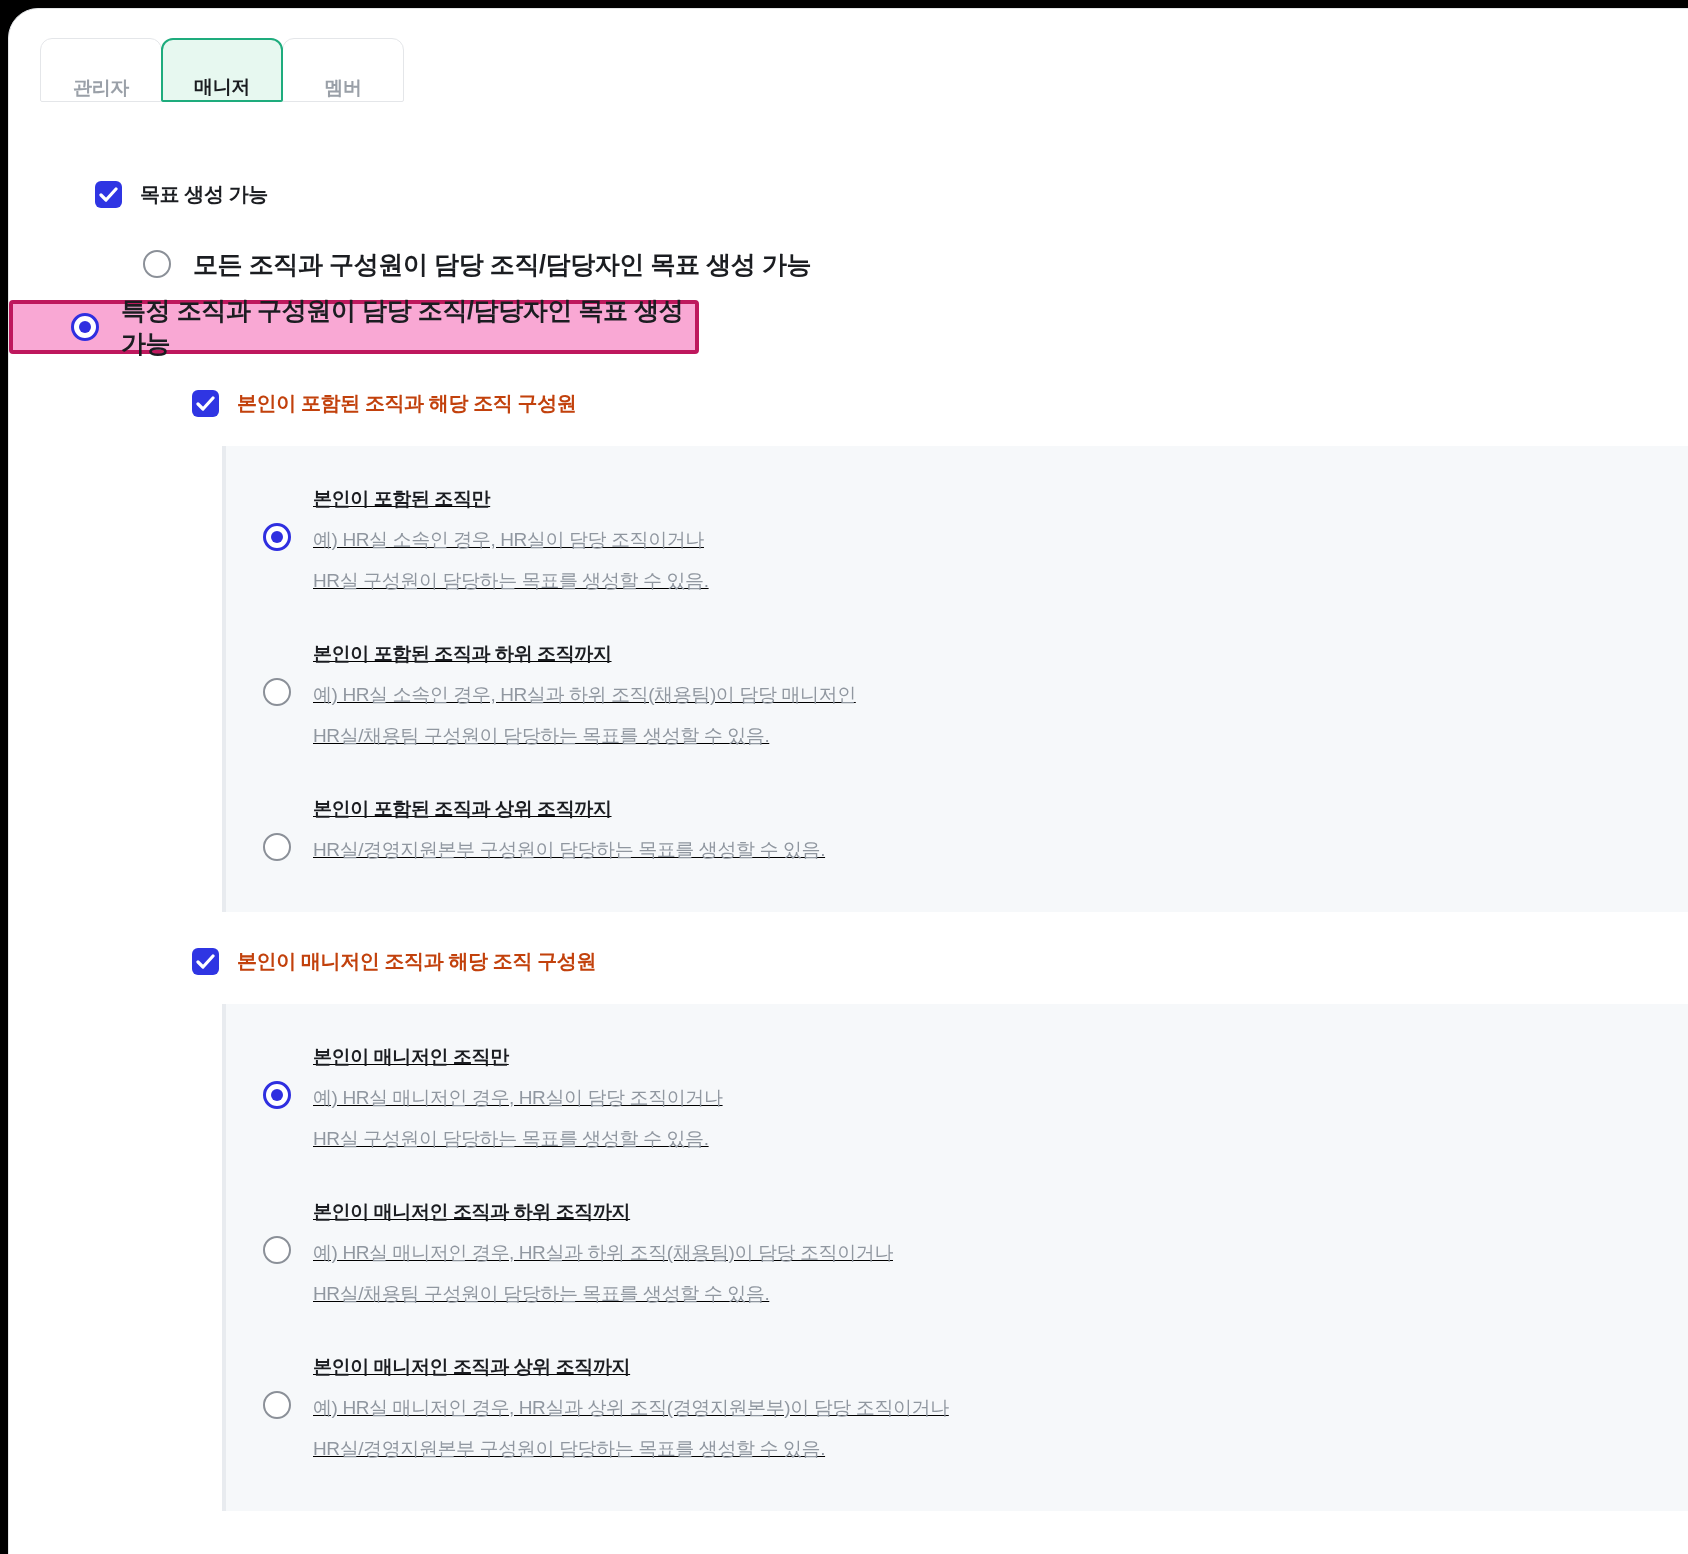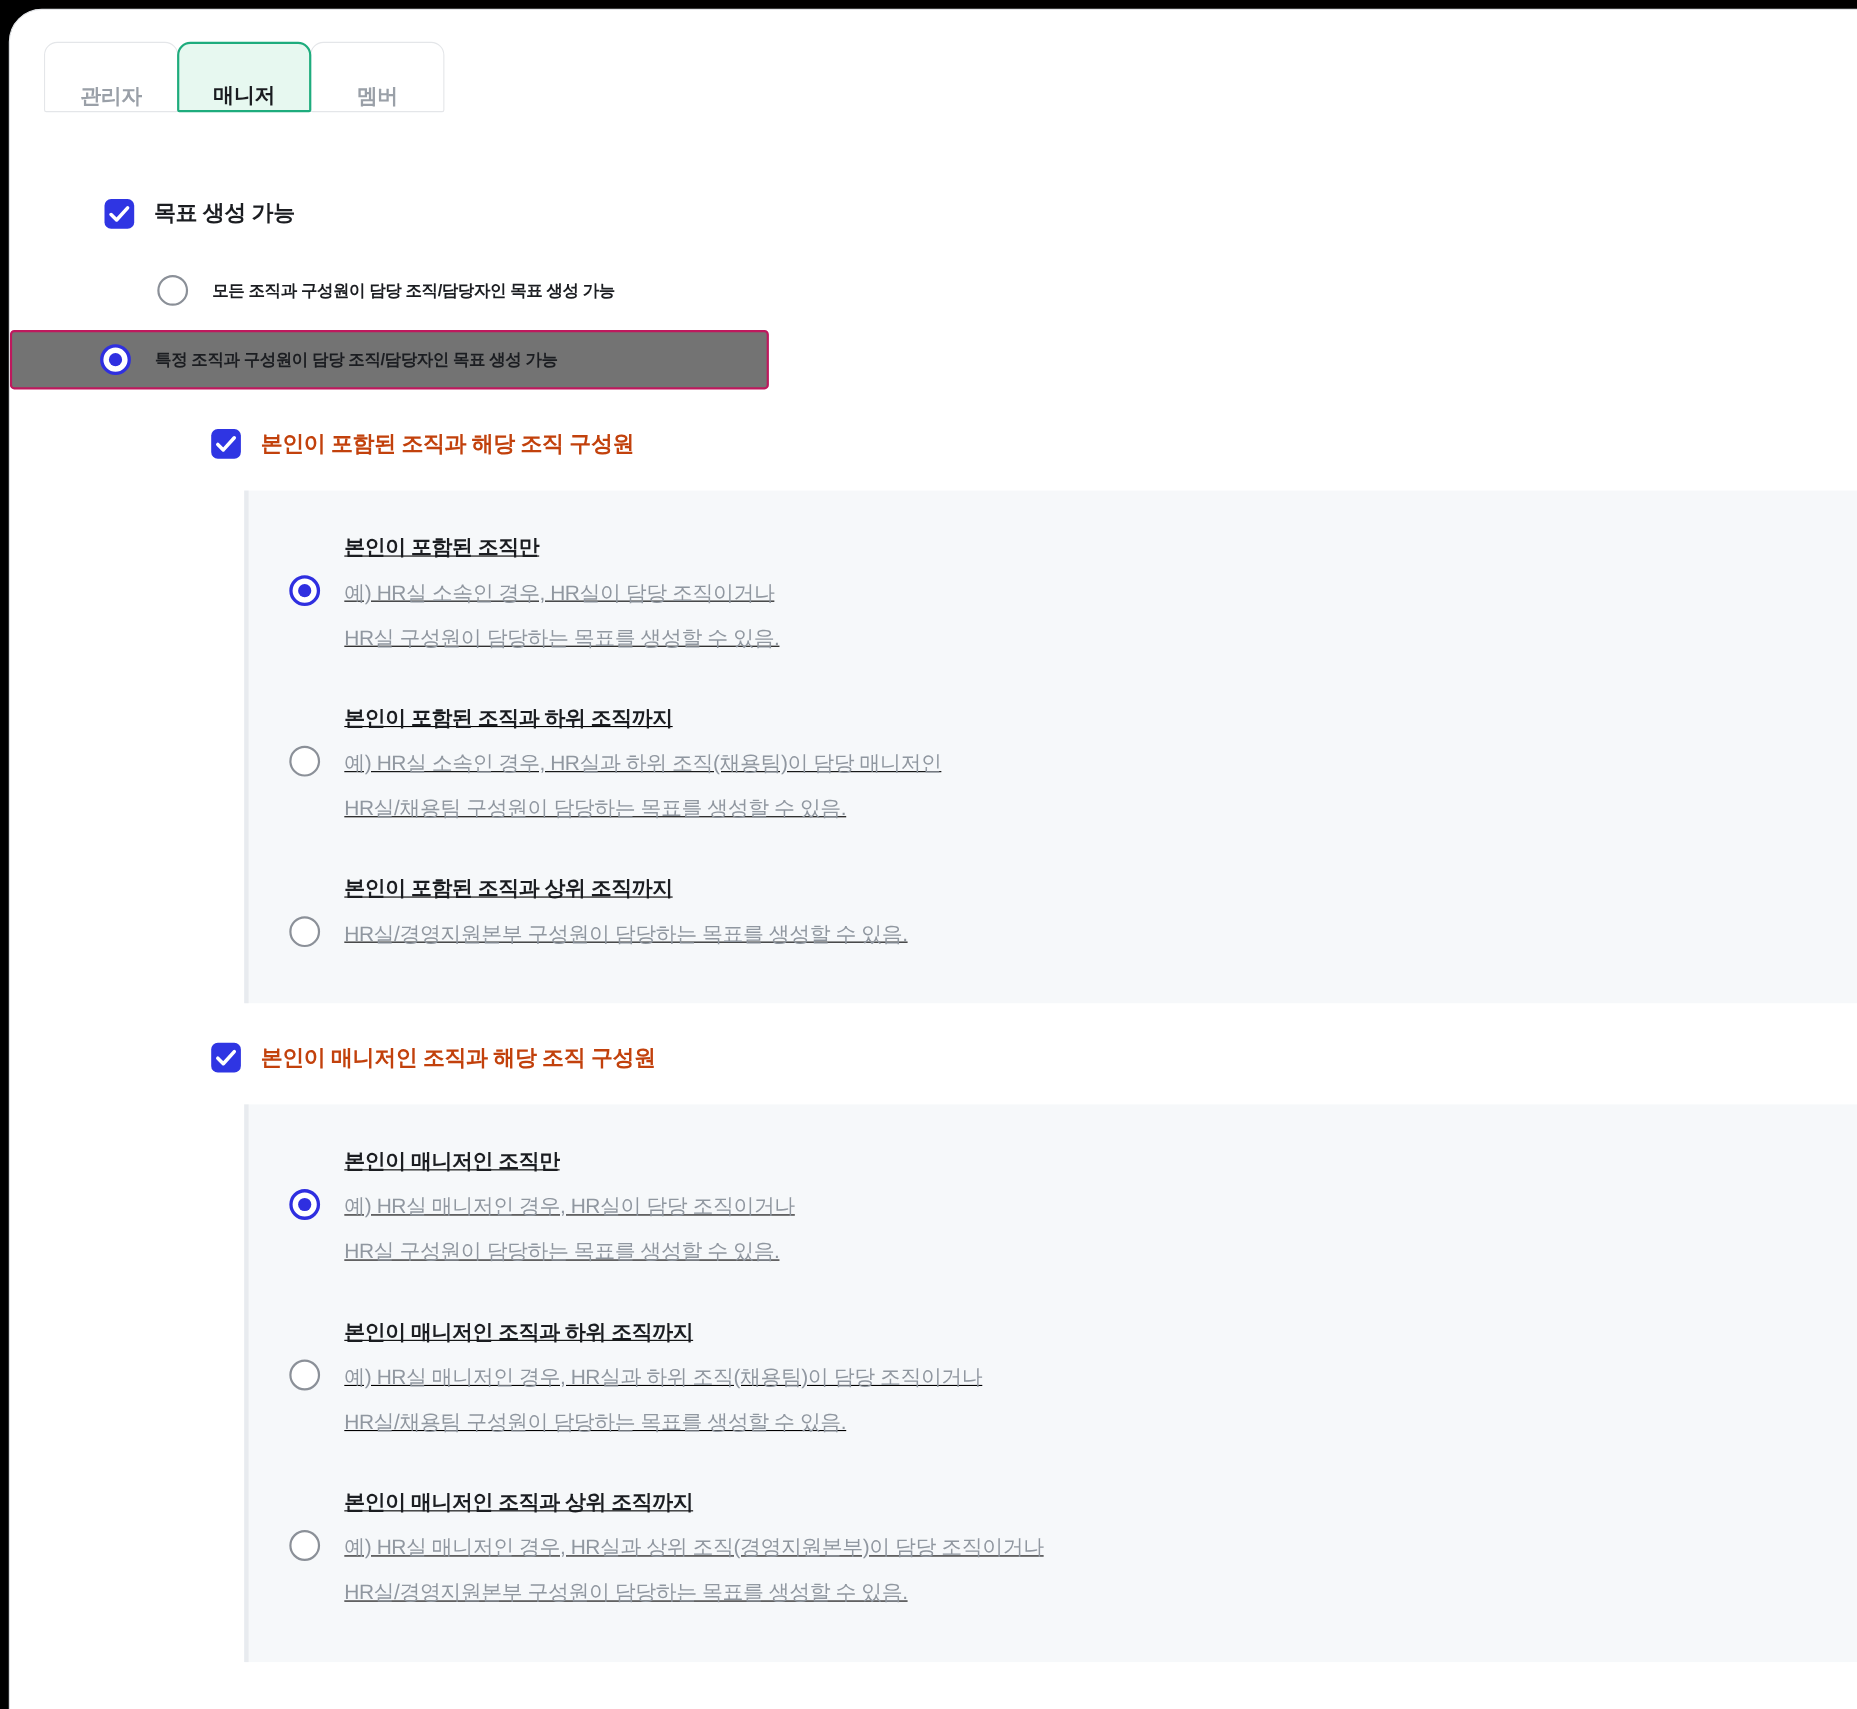--- a/index.html
+++ b/index.html
@@ -116,31 +116,31 @@
   .radio-group { margin-top: 32px; }
 
   .radio-row {
     display: flex;
     align-items: center;
     margin-left: 134px;
     height: 48px;
   }
   .radio-row .label {
     margin-left: 22px;
-    font-size: 15px;
+    font-size: 25px;
     font-weight: 700;
     color: #1b1d21;
     letter-spacing: -0.4px;
   }
 
   .radio-row.highlight {
     margin-left: 0;
-    padding-left: 80px;
-    background: #737373;
-    border: 2px solid #be185d;
+    padding-left: 58px;
+    background: #f9a8d4;
+    border: 4px solid #be185d;
     border-radius: 4px;
     width: 690px;
     margin-top: 12px;
     height: 54px;
   }
   .radio-row.highlight .label { letter-spacing: -0.4px; }
 
   
   .group { margin-top: 36px; }
   .group-head {

